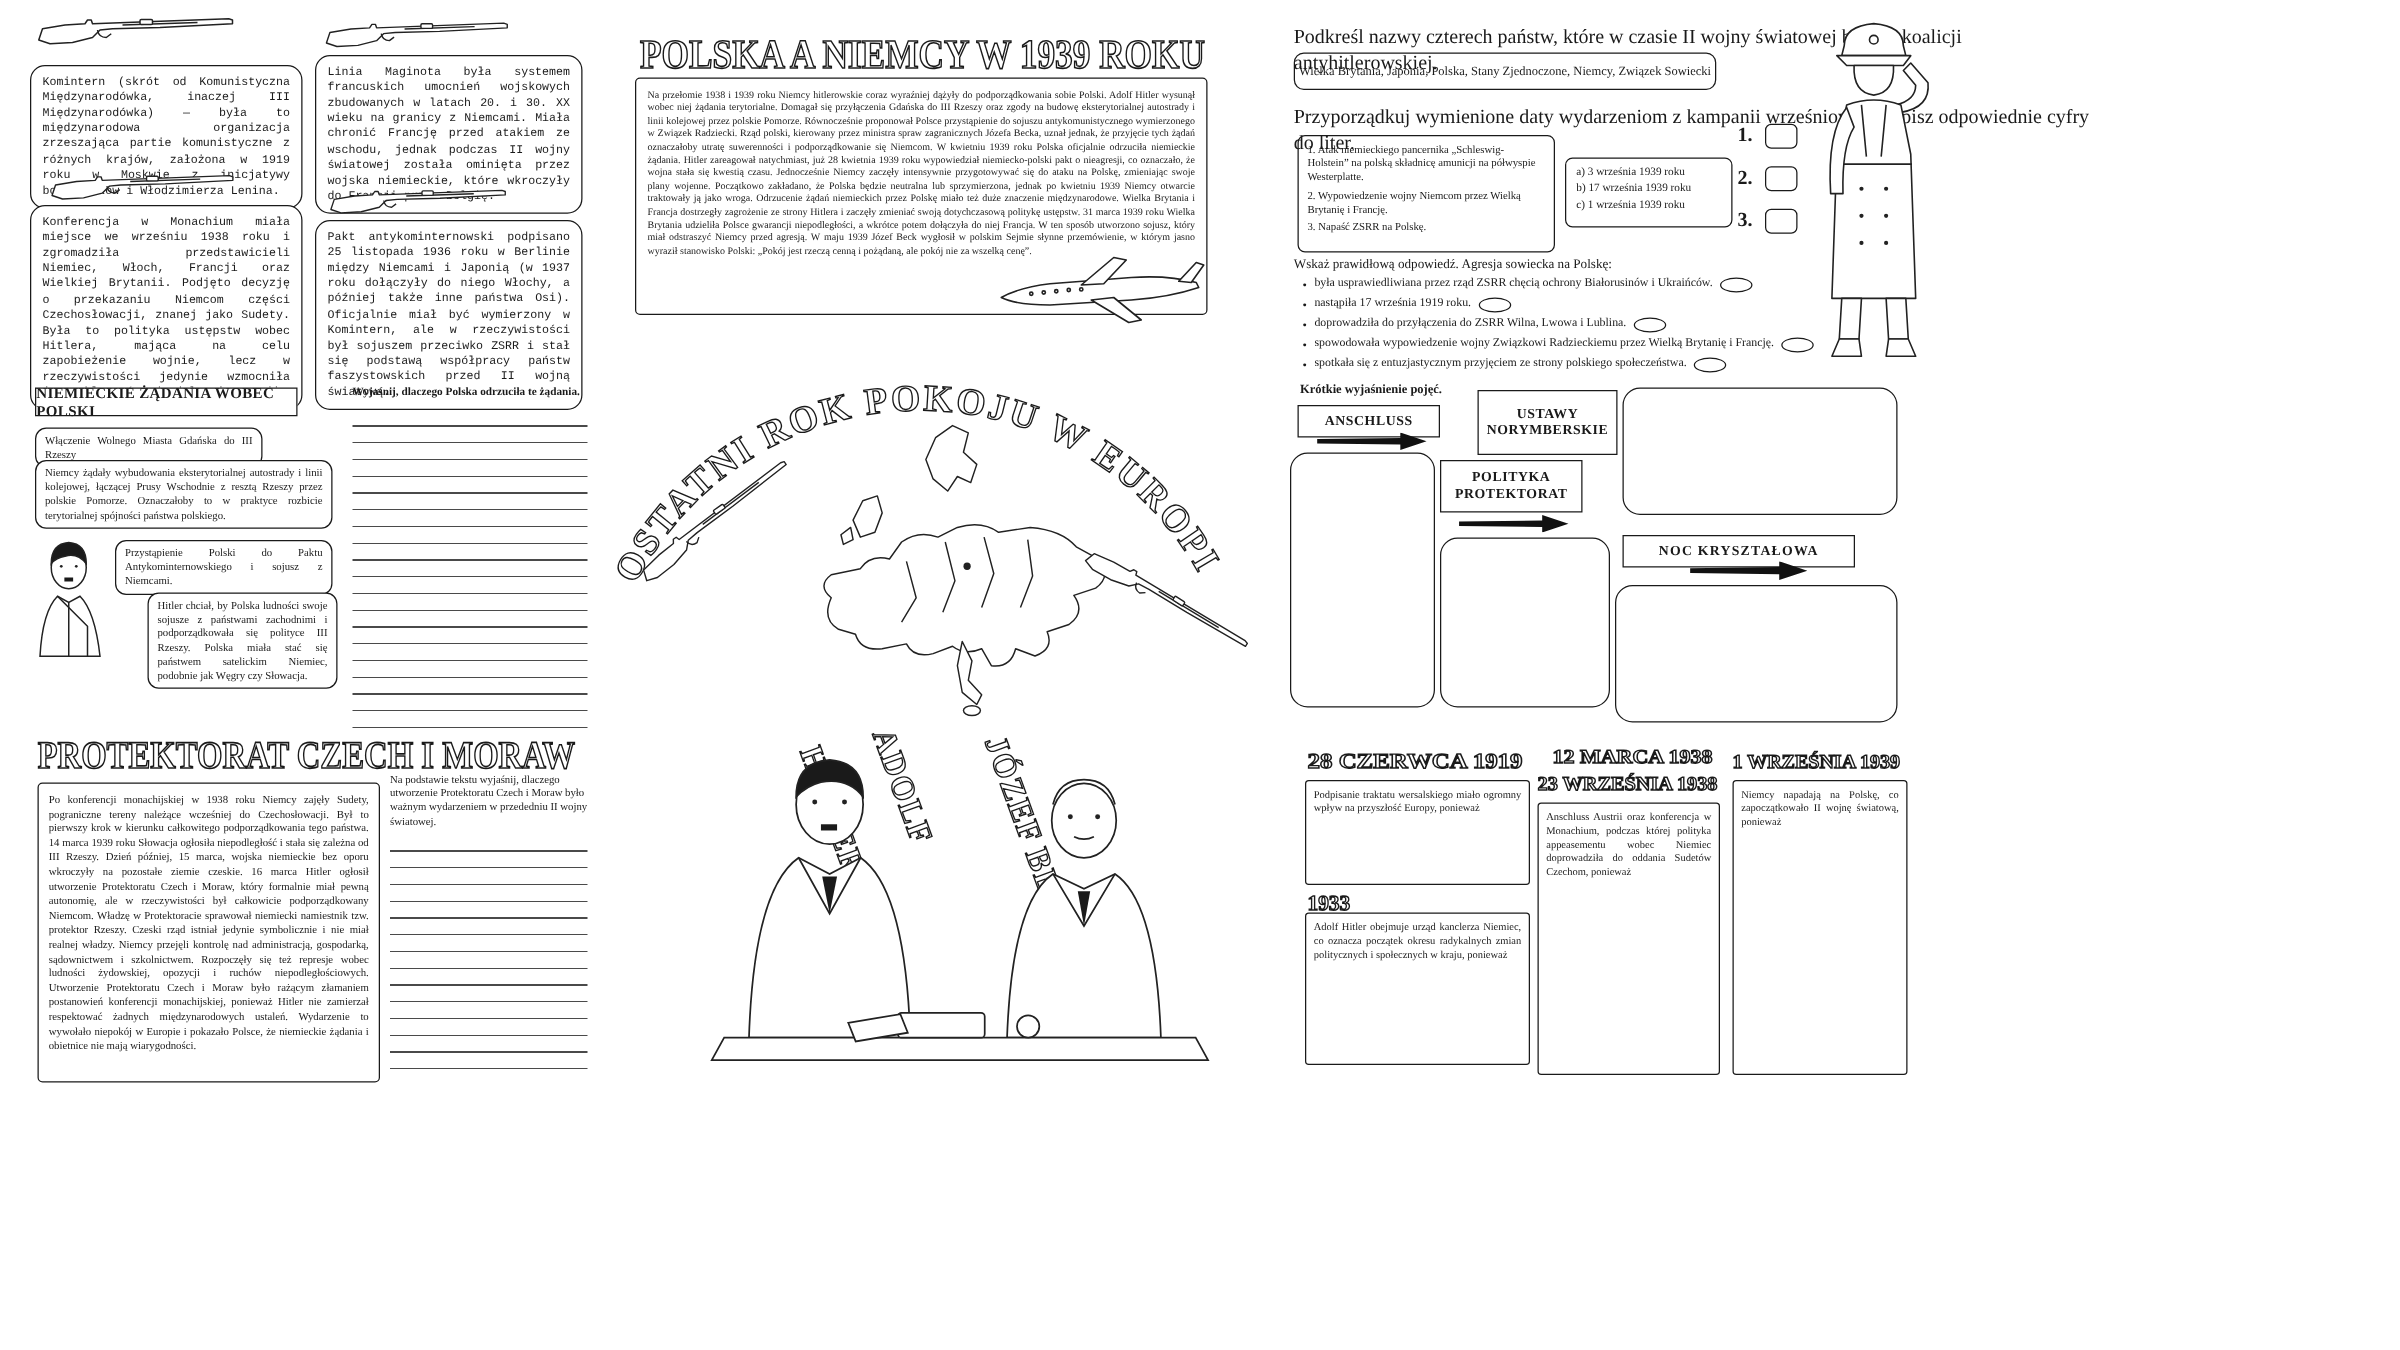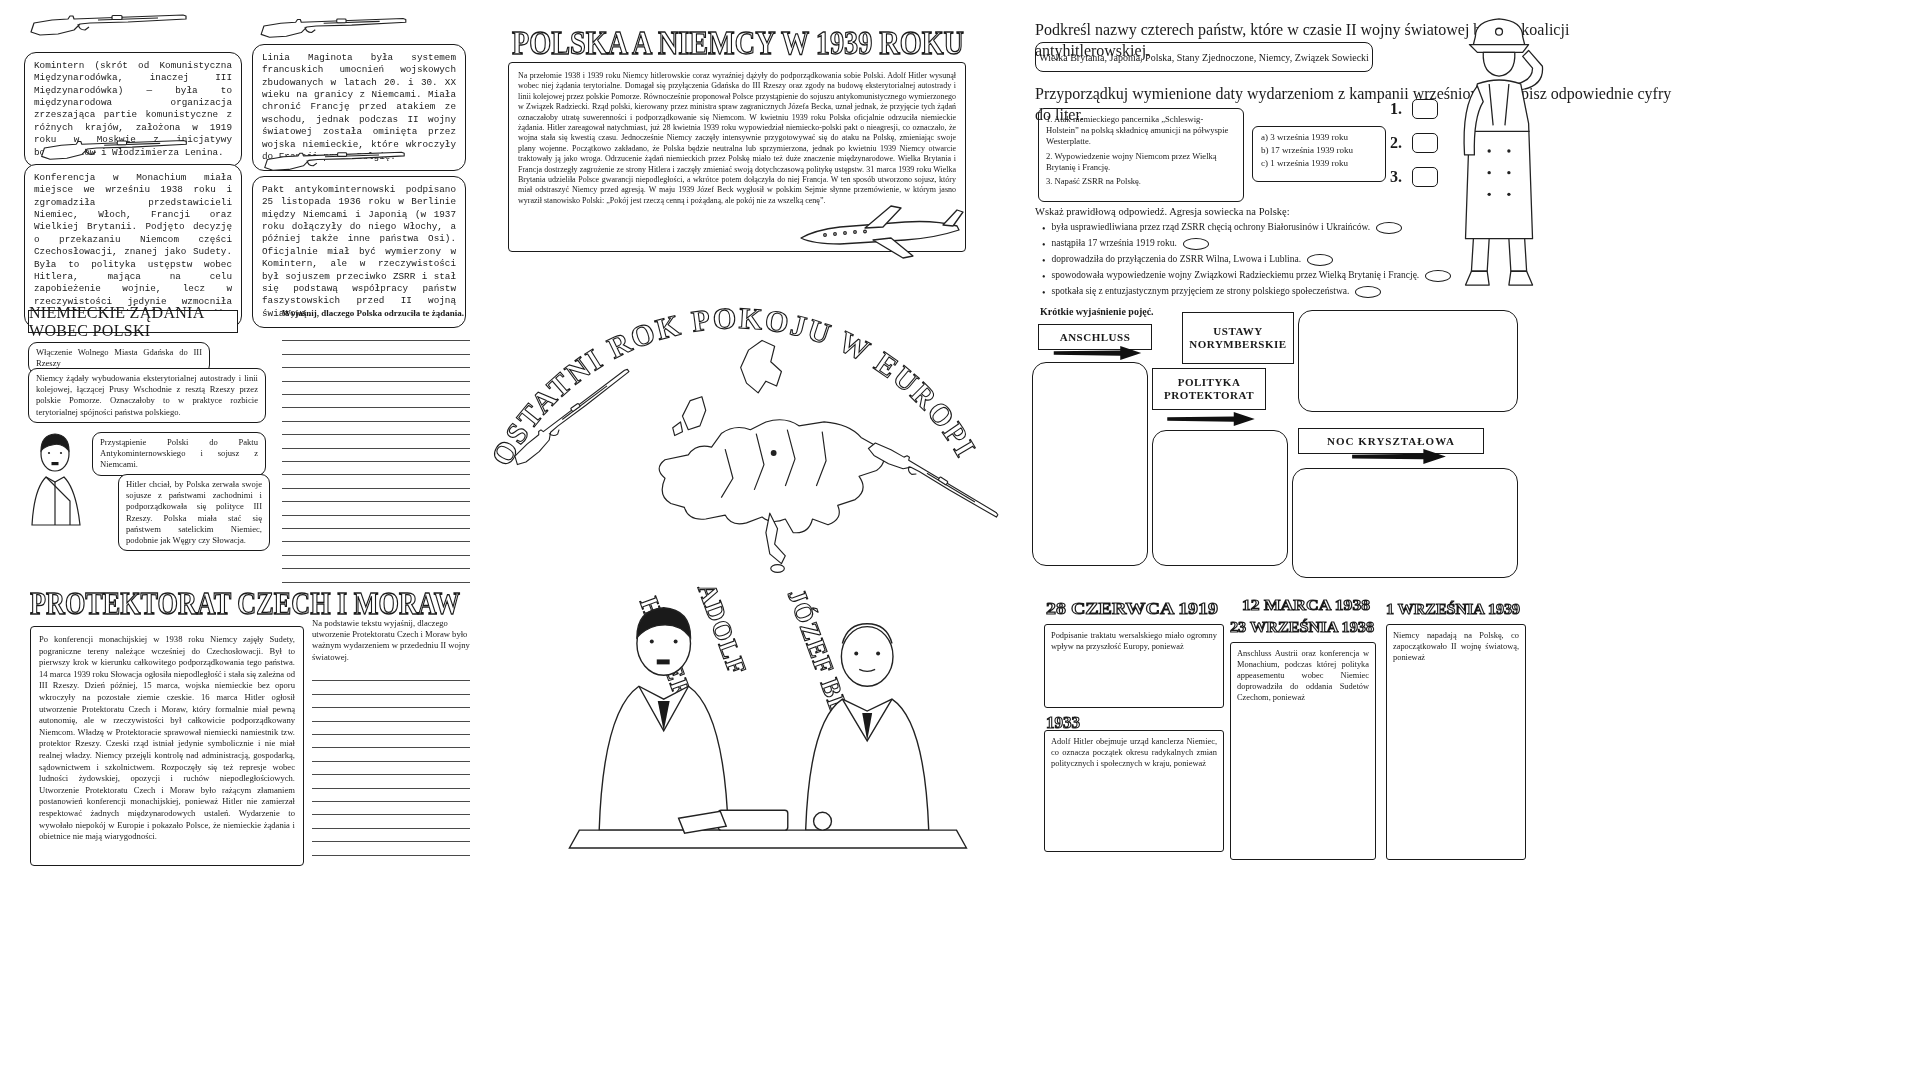--- a/index.html
+++ b/index.html
@@ -67,29 +67,29 @@
 <svg class="abs" style="left:36px;top:134px" width="155" height="28">
     <use href="#rifle" width="100%" height="100%"></use>
   </svg>
 <svg class="abs" style="left:260px;top:146px" width="148" height="27">
     <use href="#rifle" width="100%" height="100%"></use>
   </svg>
 
 <div class="note" style="left:24px;top:164px;width:218px">Konferencja w Monachium miała miejsce we wrześniu 1938 roku i zgromadziła przedstawicieli Niemiec, Włoch, Francji oraz Wielkiej Brytanii. Podjęto decyzję o przekazaniu Niemcom części Czechosłowacji, znanej jako Sudety. Była to polityka ustępstw wobec Hitlera, mająca na celu zapobieżenie wojnie, lecz w rzeczywistości jedynie wzmocniła jego skłonności do dalszej agresji.</div>
 <div class="note" style="left:252px;top:176px;width:214px">Pakt antykominternowski podpisano 25 listopada 1936 roku w Berlinie między Niemcami i Japonią (w 1937 roku dołączyły do niego Włochy, a później także inne państwa Osi). Oficjalnie miał być wymierzony w Komintern, ale w rzeczywistości był sojuszem przeciwko ZSRR i stał się podstawą współpracy państw faszystowskich przed II wojną światową.</div>
 
-<div class="rectbox" style="left:28px;top:310px;width:210px;height:23px;display:flex;align-items:center;justify-content:center;font-weight:normal;font-size:16px;letter-spacing:0.3px">NIEMIECKIE ŻĄDANIA WOBEC POLSKI</div>
+<div class="rectbox" style="left:28px;top:310px;width:210px;height:23px;display:flex;align-items:center;justify-content:center;font-weight:bold;font-size:12px;letter-spacing:0.3px">NIEMIECKIE ŻĄDANIA WOBEC POLSKI</div>
 
 <div class="qtext" style="left:282px;top:308px;width:195px">Wyjaśnij, dlaczego Polska odrzuciła te żądania.</div>
 <div class="abs sol-lines" style="left:282px;top:328px;width:188px;height:262px"></div>
 
 <div class="dbox" style="left:28px;top:342px;width:182px">Włączenie Wolnego Miasta Gdańska do III Rzeszy</div>
 <div class="dbox" style="left:28px;top:368px;width:238px">Niemcy żądały wybudowania eksterytorialnej autostrady i linii kolejowej, łączącej Prusy Wschodnie z resztą Rzeszy przez polskie Pomorze. Oznaczałoby to w praktyce rozbicie terytorialnej spójności państwa polskiego.</div>
 <div class="dbox" style="left:92px;top:432px;width:174px">Przystąpienie Polski do Paktu Antykominternowskiego i sojusz z Niemcami.</div>
-<div class="dbox" style="left:118px;top:474px;width:152px">Hitler chciał, by Polska zerwała swoje sojusze z państwami zachodnimi i podporządkowała się polityce III Rzeszy. Polska miała stać się państwem satelickim Niemiec, podobnie jak Węgry czy Słowacja.</div>
+<div class="dbox" style="left:118px;top:474px;width:152px">Hitler chciał, by Polska ludności swoje sojusze z państwami zachodnimi i podporządkowała się polityce III Rzeszy. Polska miała stać się państwem satelickim Niemiec, podobnie jak Węgry czy Słowacja.</div>
 
 <svg class="abs" style="left:24px;top:426px" width="62" height="102" viewBox="0 0 62 100">
   <g stroke="#222" stroke-width="1.2" fill="#fff">
     <ellipse cx="31" cy="27" rx="14" ry="17"></ellipse>
     <path d="M17 24 Q17 8 31 7 Q45 8 45 24 Q38 15 28 18 Q21 19 17 24 Z" fill="#1a1a1a"></path>
     <rect x="27.5" y="35" width="7" height="3.2" fill="#1a1a1a" stroke="none"></rect>
     <circle cx="25" cy="26" r="1.1" fill="#222" stroke="none"></circle>
     <circle cx="37" cy="26" r="1.1" fill="#222" stroke="none"></circle>
     <path d="M8 98 Q10 62 22 50 L31 55 L40 50 Q52 62 56 98 Z"></path>
     <path d="M22 50 L46 74 L46 98" fill="none"></path>

